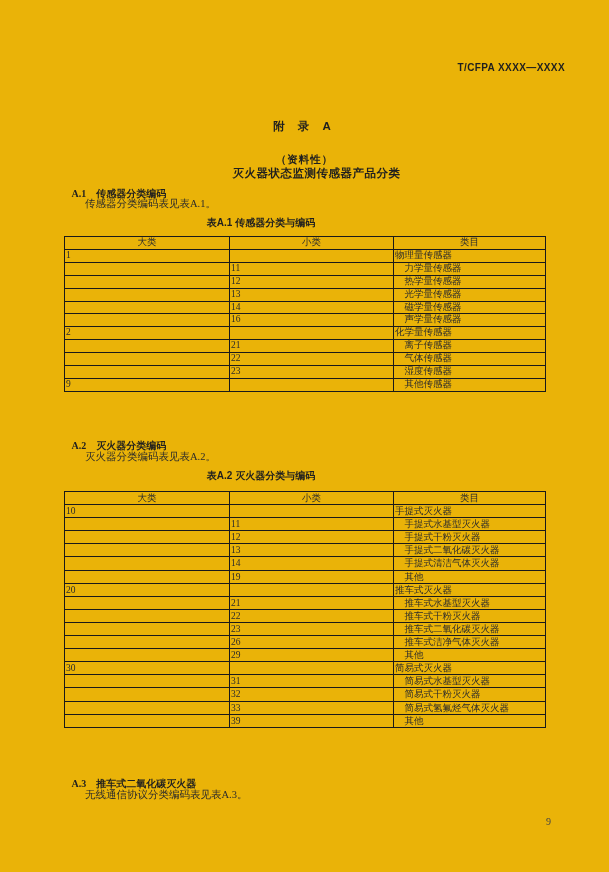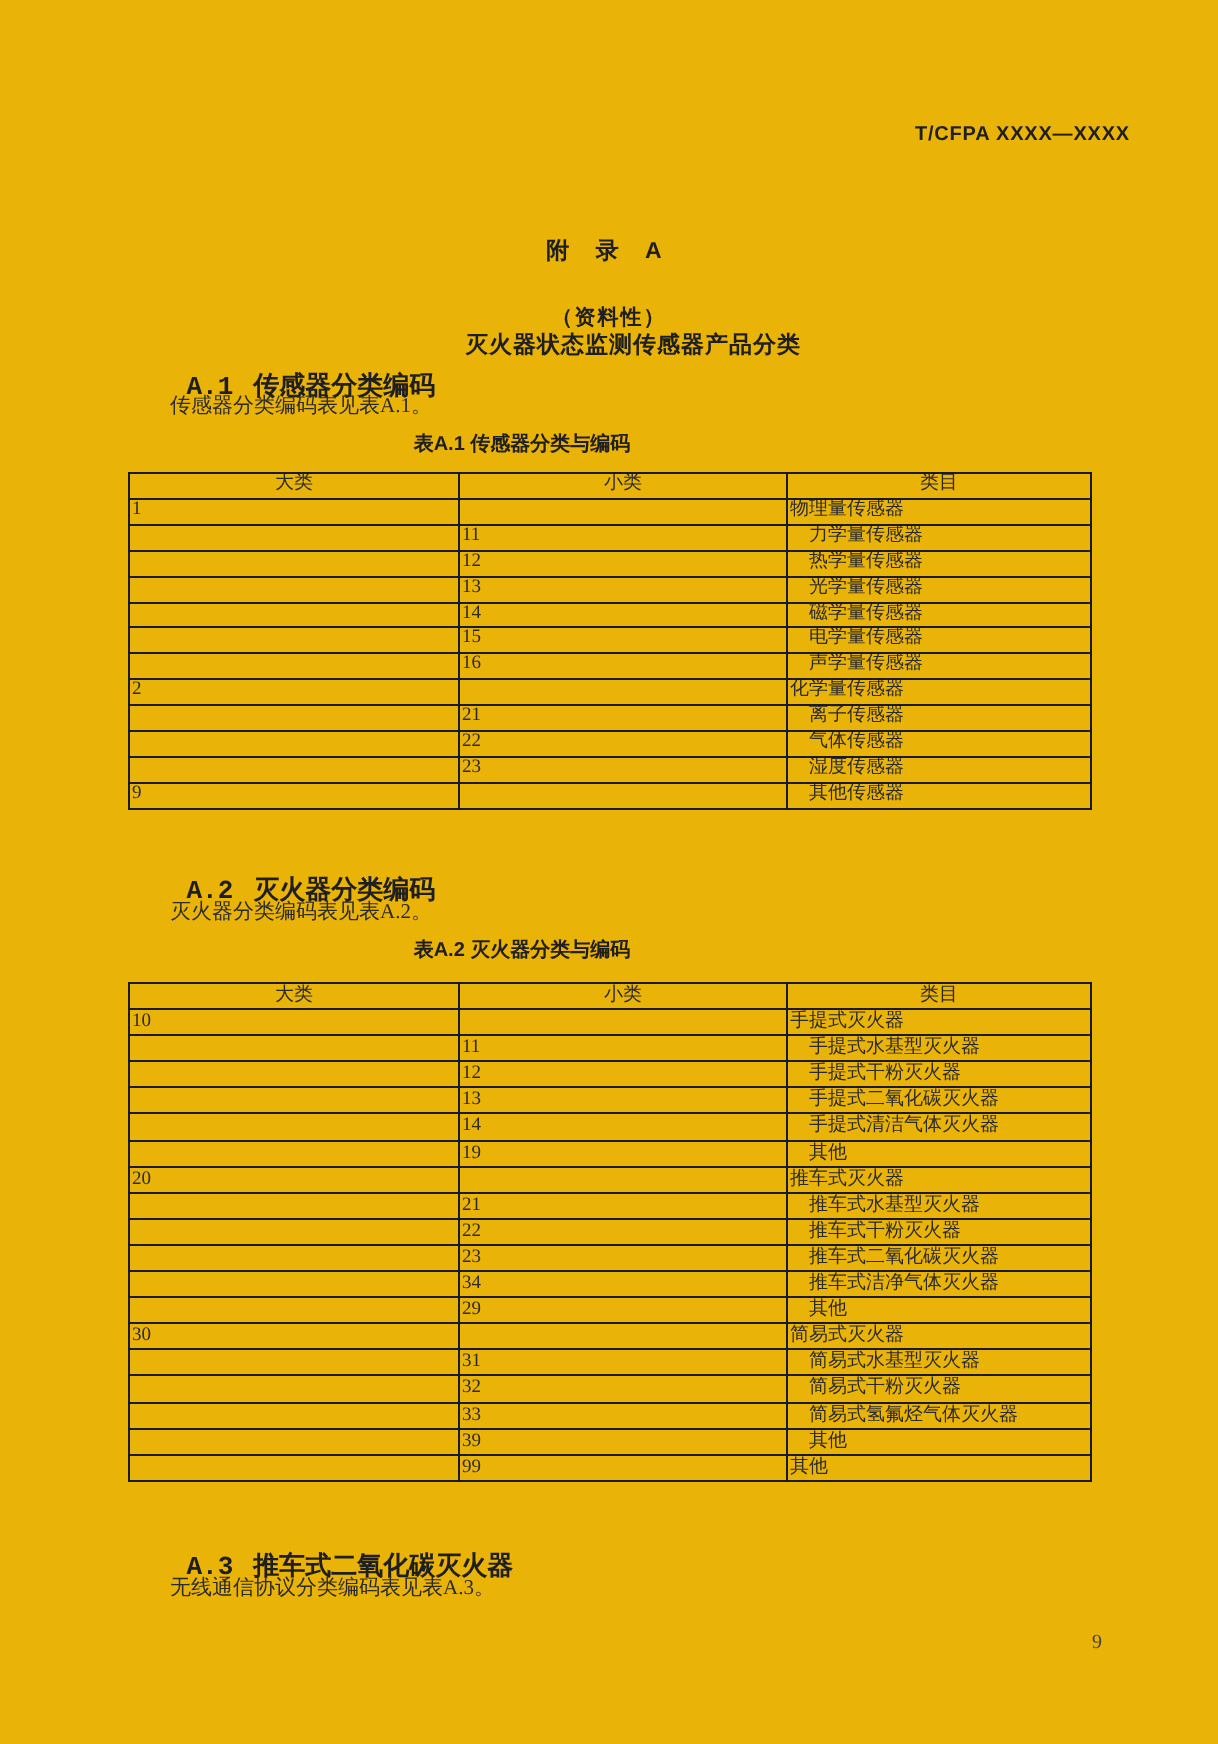--- a/index.html
+++ b/index.html
@@ -33,23 +33,23 @@
     font-family: "Liberation Sans", "DejaVu Sans", sans-serif;
     font-weight: bold;
     color: #1f1f1f;
   }
   .title-line1 { font-size: 11.5px; line-height: 14px; letter-spacing: 5px; }
   .title-line2 { font-size: 10.5px; line-height: 13px; letter-spacing: 1px; margin-top: 20px; }
   .title-line3 { font-size: 11.5px; line-height: 14px; letter-spacing: 0.5px; padding-left: 24px; }
   .sec-heading {
     position: absolute;
     left: 62px;
-    font-family: Liberation Mono, monospace;
+    font-family: Liberation Serif, serif;
     font-weight: bold;
-    font-size: 13px;
+    font-size: 10px;
     line-height: 12px;
     color: #1f1f1f;
     white-space: pre;
   }
   .sec-num { margin-right: 10px; }
   .body-para {
     position: absolute;
     left: 85px;
     font-size: 10.5px;
     line-height: 12px;
@@ -157,25 +157,20 @@
           <td>13</td>
           <td>　光学量传感器</td>
         </tr>
 
         <tr>
           <td></td>
           <td>14</td>
           <td>　磁学量传感器</td>
         </tr>
 
-        <tr>
-          <td></td>
-          <td>15</td>
-          <td>　电学量传感器</td>
-        </tr>
 
         <tr>
           <td></td>
           <td>16</td>
           <td>　声学量传感器</td>
         </tr>
 
         <tr>
           <td>2</td>
           <td></td>
@@ -284,21 +279,21 @@
         </tr>
 
         <tr>
           <td></td>
           <td>23</td>
           <td>　推车式二氧化碳灭火器</td>
         </tr>
 
         <tr>
           <td></td>
-          <td>34</td>
+          <td>26</td>
           <td>　推车式洁净气体灭火器</td>
         </tr>
 
         <tr>
           <td></td>
           <td>29</td>
           <td>　其他</td>
         </tr>
 
         <tr>
@@ -324,25 +319,20 @@
           <td>33</td>
           <td>　简易式氢氟烃气体灭火器</td>
         </tr>
 
         <tr>
           <td></td>
           <td>39</td>
           <td>　其他</td>
         </tr>
 
-        <tr>
-          <td></td>
-          <td>99</td>
-          <td>其他</td>
-        </tr>
       </tbody>
   </table>
 
   <div class="sec-heading" style="top:766px">
     <span class="sec-num">A.3</span><span>推车式二氧化碳灭火器</span>
   </div>
   <div class="body-para" style="top:789px">无线通信协议分类编码表见表A.3。</div>
 
   <div class="page-num">9</div>
 

